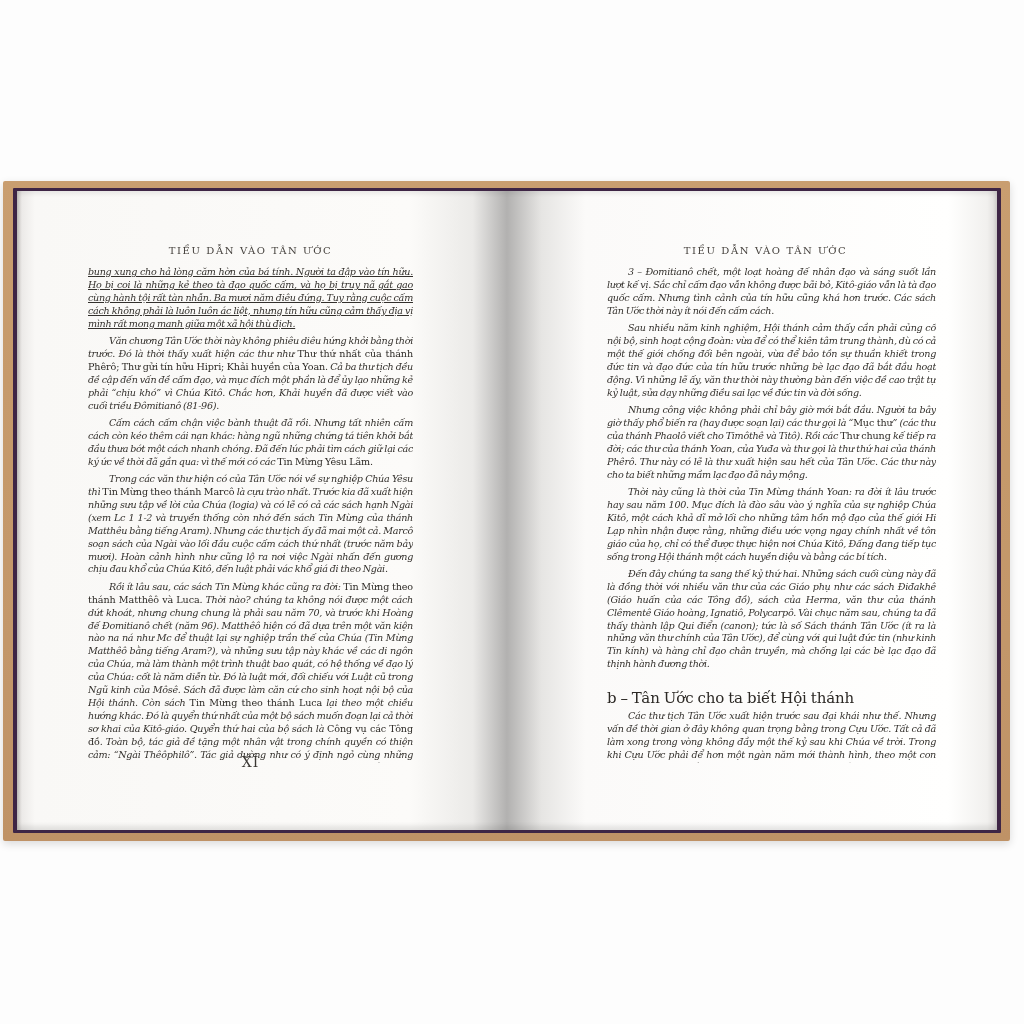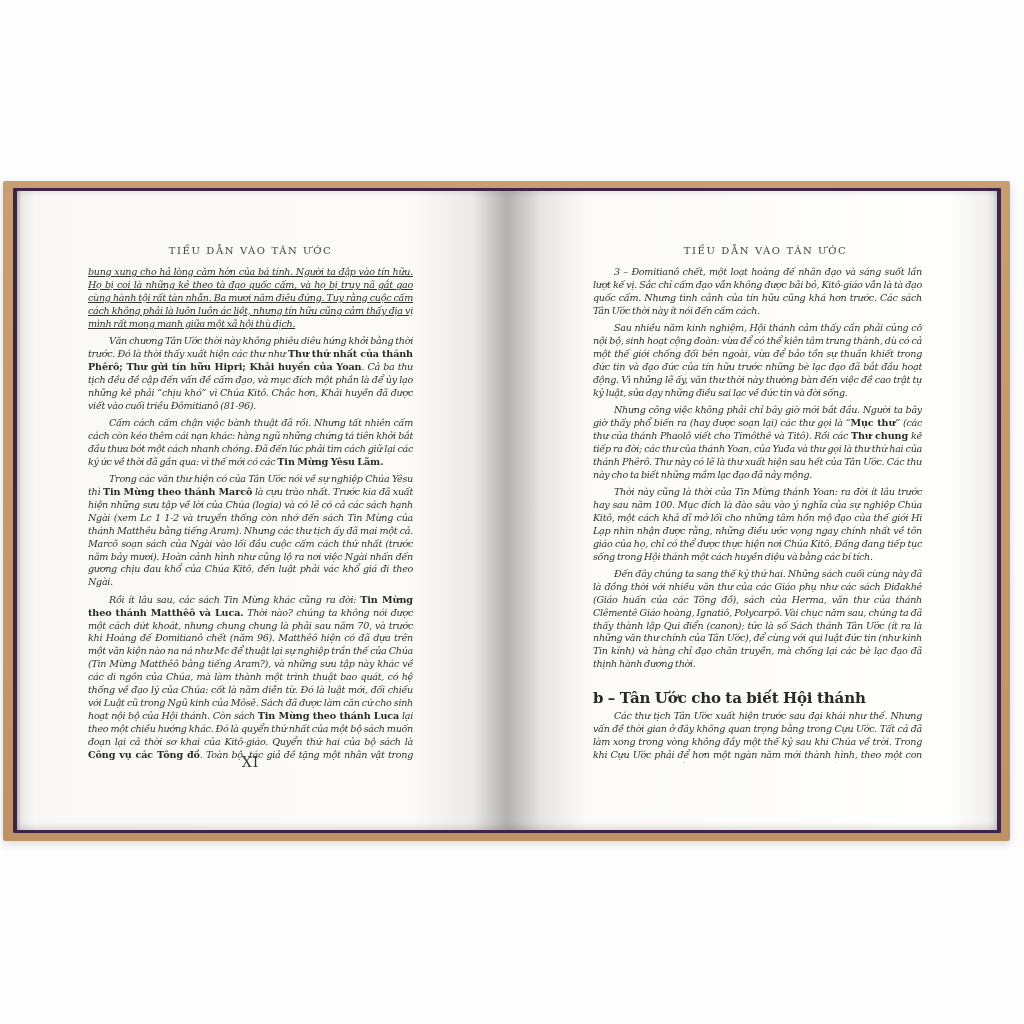--- a/index.html
+++ b/index.html
@@ -38,24 +38,24 @@
   }
   .running-head.left{left:88px;width:325px;}
   .running-head.right{left:601px;width:329px;}
   .page-body{
     position:absolute;top:266px;height:497px;overflow:hidden;
     font-size:9.6px;line-height:12.9px;
     letter-spacing:-0.3px;word-spacing:-0.7px;
     text-align:justify;font-style:italic;color:#33302c;
   }
   .page-body.left{left:88px;width:325px;}
-  .page-body.right{left:593px;width:329px;}
+  .page-body.right{left:607px;width:329px;}
   .page-body p{margin:0 0 4.5px 0;text-indent:21px;}
   .page-body p.no-indent{text-indent:0;text-decoration:underline;}
-  .page-body b{font-style:normal;font-weight:bold;letter-spacing:-0.1px;color:#2c2925;}
+  .page-body b{font-style:normal;font-weight:normal;letter-spacing:-0.1px;color:#2c2925;}
   .page-body h3{
     font-style:normal;font-weight:bold;font-size:15px;
     letter-spacing:0;margin:21px 0 5px 0;color:#2c2925;text-indent:0;
   }
   .folio{
     position:absolute;top:754px;height:14px;
     font-size:14px;letter-spacing:1px;color:#3a3733;
     text-align:center;font-style:normal;
   }
   .folio.left{left:88px;width:325px;}

